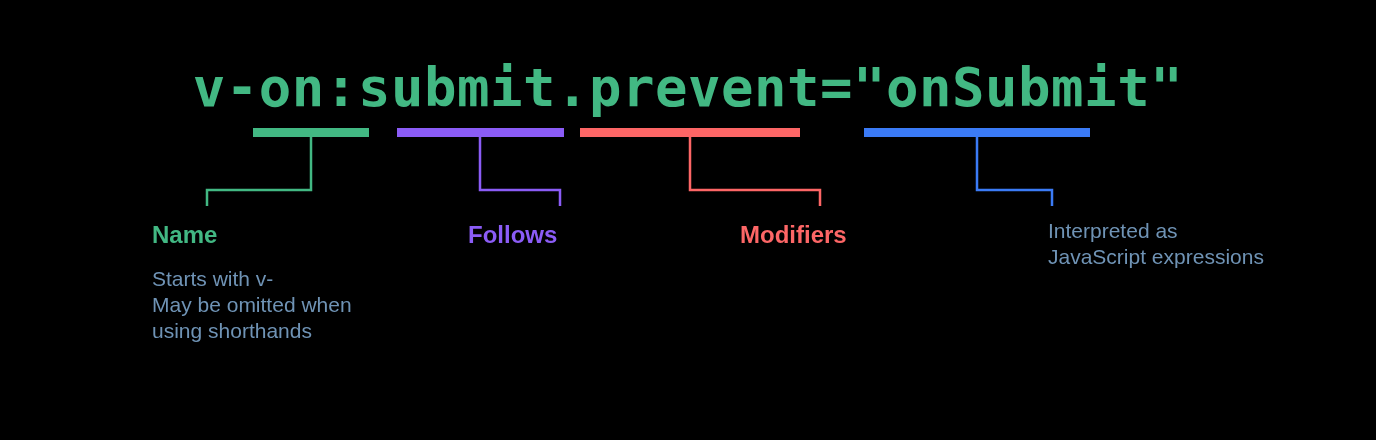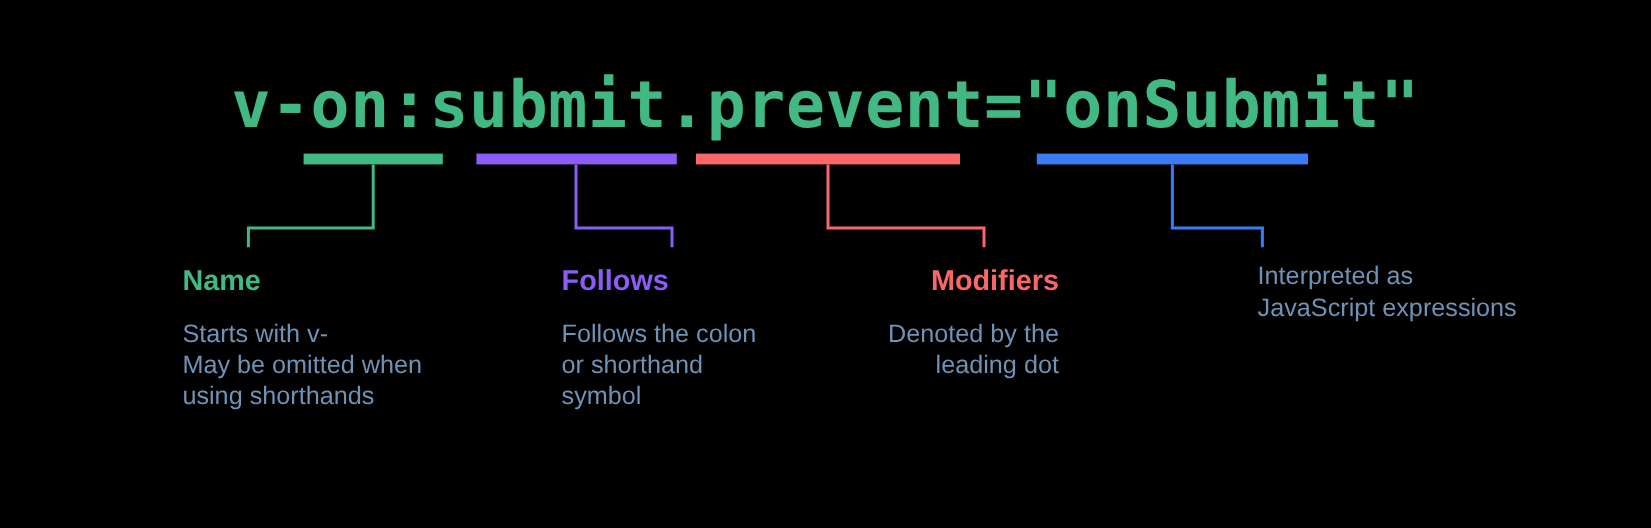--- a/index.html
+++ b/index.html
@@ -85,28 +85,23 @@
 
   <div id="labels">
       <div class="label-block" style="left: 152px;">
         <div class="label-title" style="color: rgb(66, 184, 131);">Name</div>
         <div class="label-desc" style="color: rgb(111, 147, 181);">Starts with v-
 May be omitted when
 using shorthands</div>
       </div>
       <div class="label-block" style="left: 468px;">
         <div class="label-title" style="color: rgb(139, 92, 246);">Follows</div>
-        <div class="label-desc" style="color: rgb(111, 147, 181);">Follows the colon
-or shorthand
-symbol</div>
       </div>
       <div class="label-block" style="left: 740px; text-align: right;">
         <div class="label-title" style="color: rgb(253, 102, 102);">Modifiers</div>
-        <div class="label-desc" style="color: rgb(111, 147, 181);">Denoted by the
-leading dot</div>
       </div>
       <div class="label-block" style="left: 1004px;">
         <div class="label-desc" style="color: rgb(111, 147, 181); margin-left: 44px;">Interpreted as
 JavaScript expressions</div>
       </div>
     </div>
 
 </div>
 
 </body></html>

